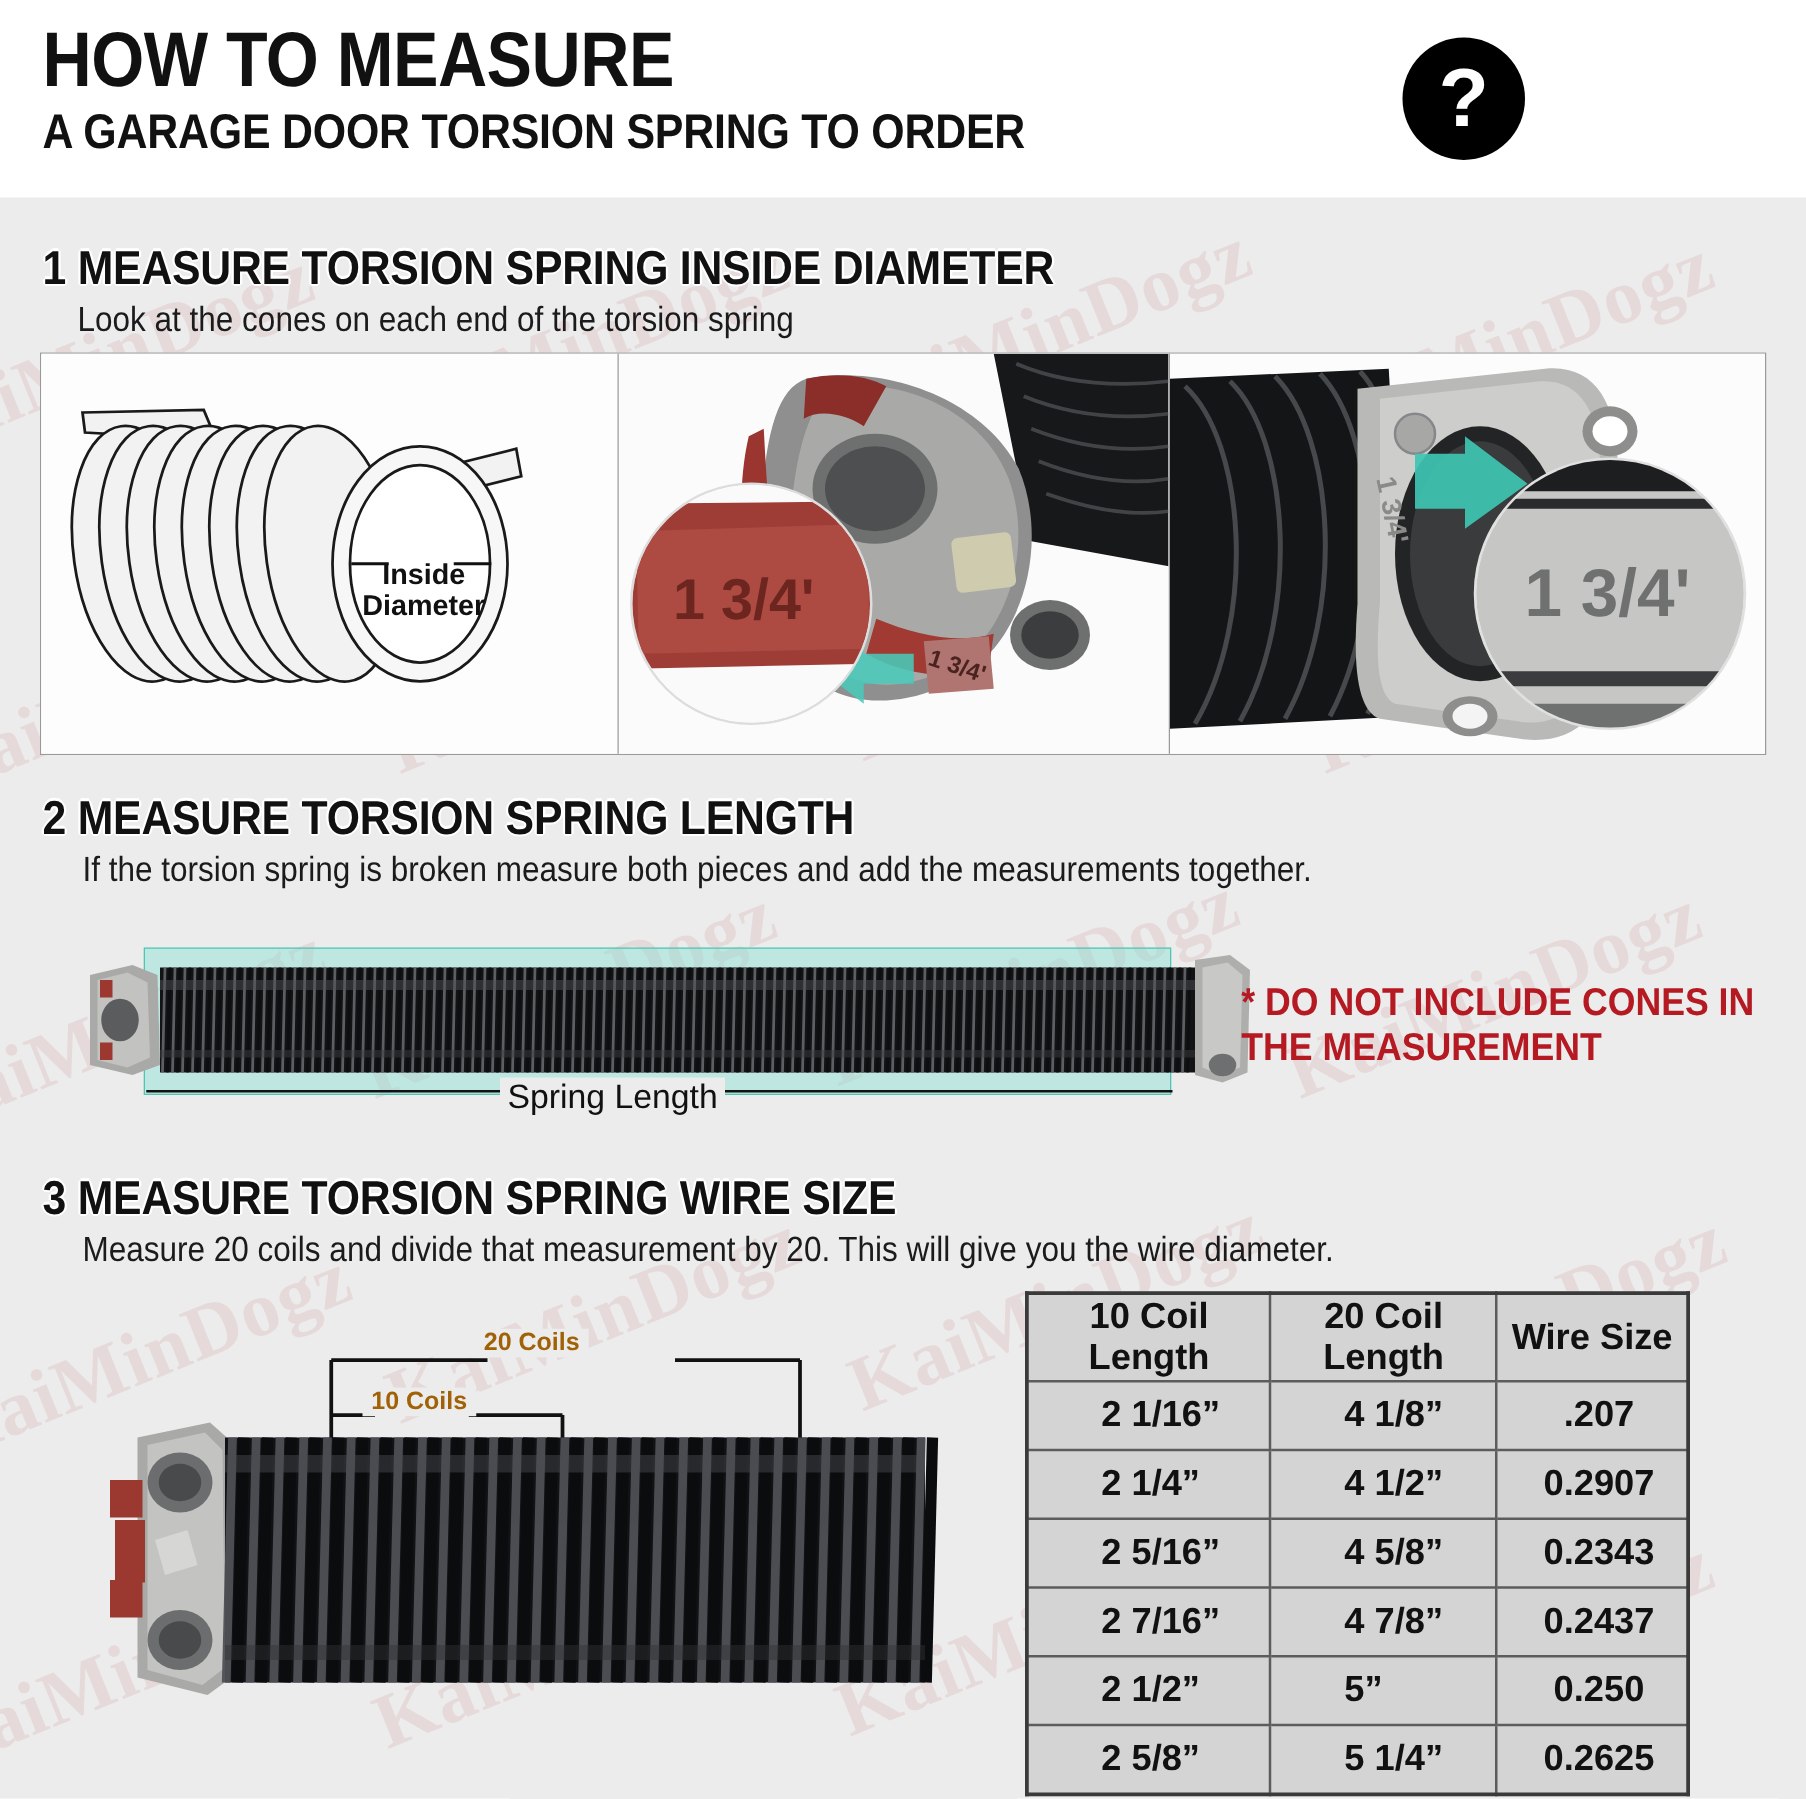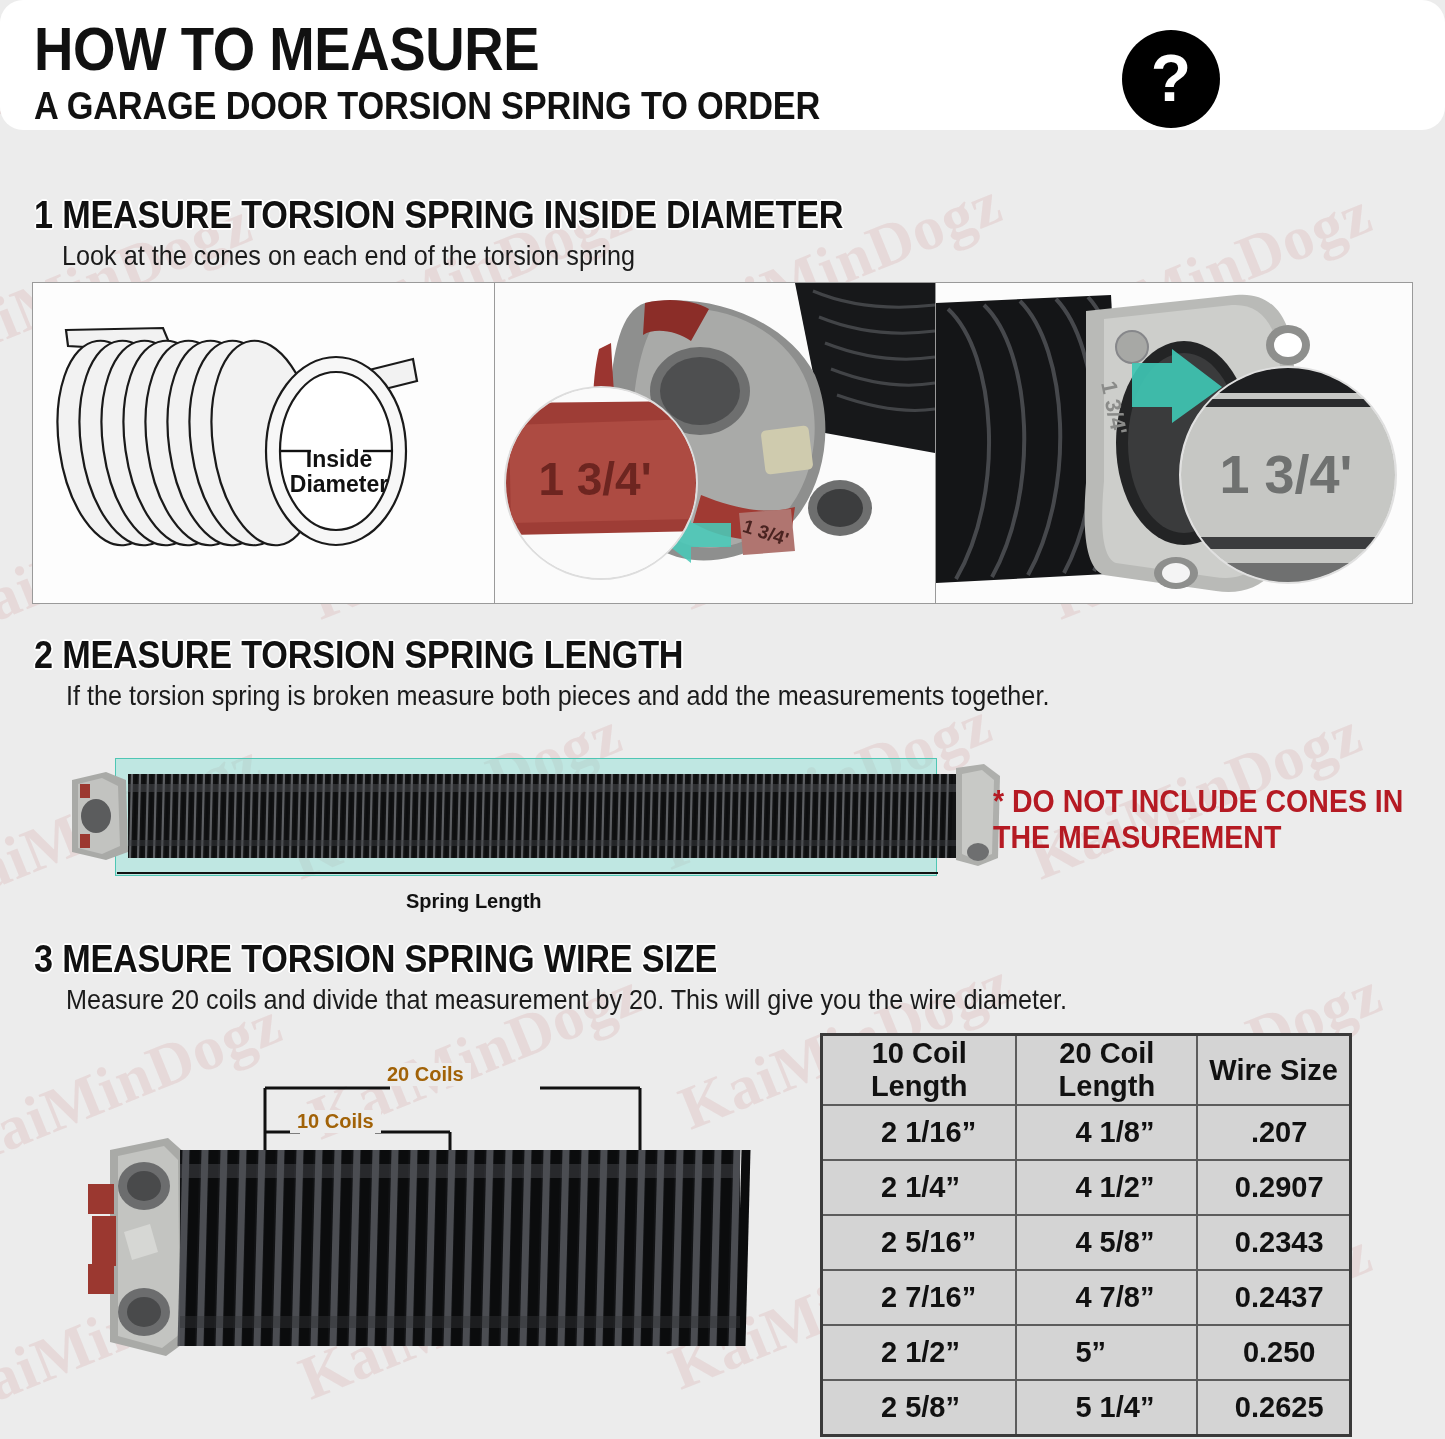--- a/index.html
+++ b/index.html
@@ -35,24 +35,23 @@
     color: rgba(196, 90, 90, 0.13);
     transform: rotate(-22deg);
     white-space: nowrap;
   }
 
   
   .header {
     position: absolute;
     left: 0; top: 0;
     width: 1445px;
-    height: 130px;
+    height: 158px;
     background: #ffffff;
     z-index: 3;
-    border-radius: 23px;
   }
   .header-titles {
     position: absolute;
     left: 34px;
     top: 16px;
   }
   .title-main {
     font-family: "Liberation Sans Narrow", "Liberation Sans", sans-serif;
     font-weight: bold;
     font-size: 62px;
@@ -178,27 +177,26 @@
     top: 762px;
     width: 940px;
     height: 108px;
     z-index: 3;
   }
   .spring-length-label {
     position: absolute;
     left: 400px;
     top: 862px;
     font-family: "Liberation Sans Narrow", "Liberation Sans", sans-serif;
-    font-weight: bold;
-    font-size: 20px;
+    font-weight: normal;
+    font-size: 27px;
     color: #111;
     z-index: 4;
     background: #ececec;
     padding: 0 6px;
-    margin-top: 28px;
   }
   .warn {
     position: absolute;
     left: 993px;
     top: 784px;
     font-family: "Liberation Sans Narrow", "Liberation Sans", sans-serif;
     font-weight: bold;
     font-size: 31px;
     line-height: 36px;
     color: #b51a23;

